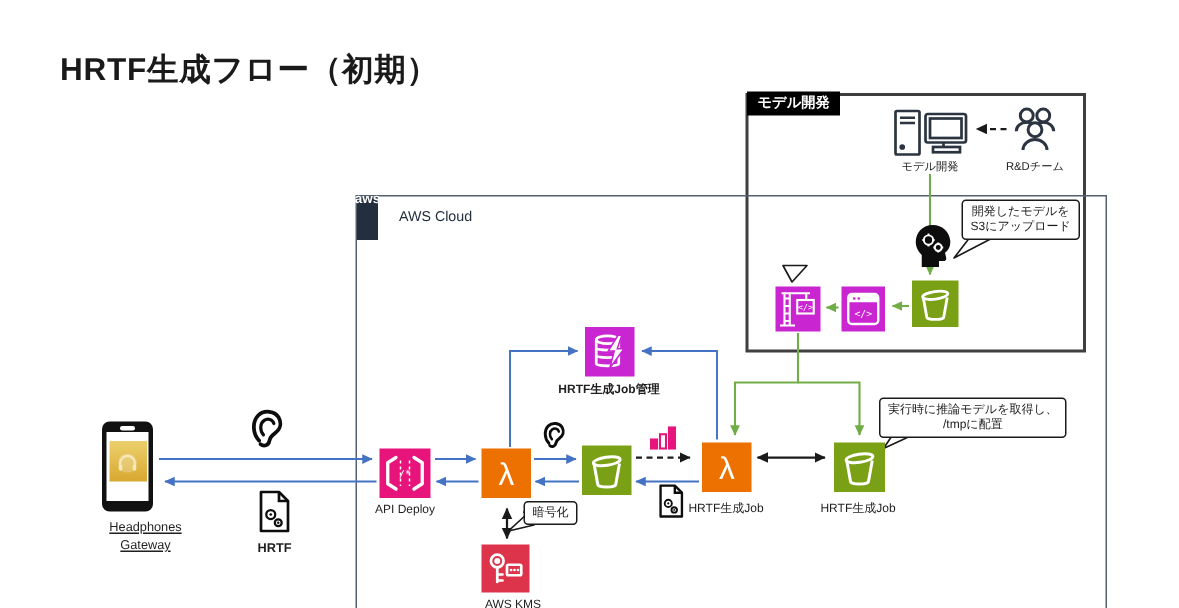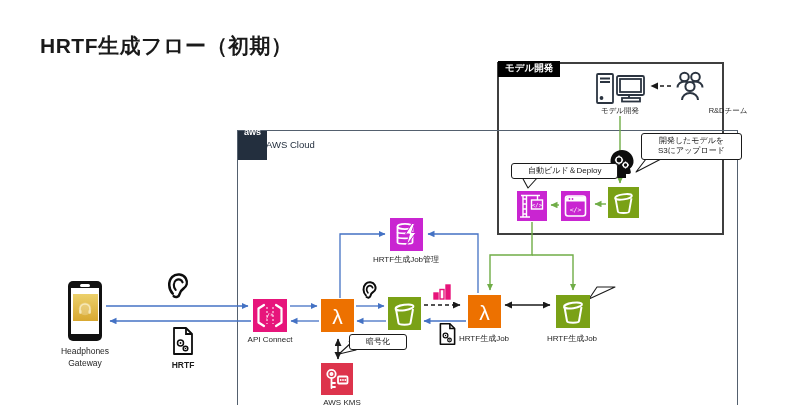--- a/index.html
+++ b/index.html
@@ -5,29 +5,29 @@
   html,body{margin:0;padding:0;background:#fff;}
   .stage{position:relative;width:786px;height:405px;background:#fff;overflow:hidden;
          font-family:"Liberation Sans","DejaVu Sans",sans-serif;color:#1a1a1a;margin-top:24px;}
   .title{position:absolute;left:40px;top:8px;font-size:21px;font-weight:800;letter-spacing:.5px;z-index:3;}
   .wires{position:absolute;left:0;top:0;z-index:1;pointer-events:none;}
   .box{position:absolute;background:transparent;z-index:0;}
   .mdbox{left:497px;top:38px;width:223px;height:169px;border:2px solid #3f3f3f;}
   .awsbox{left:237px;top:106px;width:499px;height:282px;border:1.4px solid #54606e;}
   .mdtag{position:absolute;left:498px;top:37px;background:#000;color:#fff;font-size:9.5px;font-weight:700;
          padding:1px 7px 2px;z-index:2;}
-  .awslogo{position:absolute;left:238px;top:107px;width:29px;height:29px;background:#232F3E;z-index:2;
+  .awslogo{position:absolute;left:238px;top:107px;width:14px;height:29px;background:#232F3E;z-index:2;
            display:flex;flex-direction:column;align-items:center;justify-content:center;gap:27px;}
   .awslogo span{color:#fff;font-size:9px;font-weight:700;line-height:1;}
   .awslabel{position:absolute;left:266px;top:115px;font-size:9.5px;color:#232F3E;z-index:2;}
   .svc{position:absolute;z-index:2;}
   .svc svg{display:block;width:100%;height:100%;}
   .lbl{position:absolute;font-size:8px;color:#1f1f1f;transform:translateX(-50%);white-space:nowrap;z-index:2;text-align:center;}
   .bubble{position:absolute;background:#fff;border:1.3px solid #1a1a1a;border-radius:3px;font-size:8px;
-          line-height:1.3;text-align:center;padding:2px 16px;white-space:nowrap;z-index:4;}
+          line-height:1.3;text-align:center;padding:2px 5px;white-space:nowrap;z-index:4;}
   .phone{position:absolute;left:68px;top:257px;width:34px;height:60px;background:#111;border-radius:5px;z-index:2;}
   .phone .slot{position:absolute;left:50%;top:2.5px;width:10px;height:3px;background:#fff;border-radius:2px;transform:translateX(-50%);}
   .phone .screen{position:absolute;left:3px;right:3px;top:7px;bottom:7px;background:#fff;}
   .phone .app{position:absolute;left:1.5px;right:1.5px;top:6px;height:27px;
               background:linear-gradient(#ecd06b,#d8a830);display:flex;align-items:center;justify-content:center;}
 </style>
 </head>
 <body>
 
 <div class="stage">
@@ -104,21 +104,21 @@
   <div class="svc" style="left:672px;top:46px;width:36px;height:33px;">
     <svg viewBox="0 0 36 33" fill="none" stroke="#2b3440" stroke-width="2">
       <circle cx="12.5" cy="7" r="4.3" fill="#fff"></circle>
         <circle cx="23.5" cy="7" r="4.3" fill="#fff"></circle>
       <path d="M5.5 17.5 a7 6 0 0 1 14 0"></path>
         <path d="M16.5 17.5 a7 6 0 0 1 14 0"></path>
       <circle cx="18" cy="16.5" r="4.6" fill="#fff"></circle>
       <path d="M10 30 a8 7 0 0 1 16 0" fill="#fff"></path>
     </svg>
   </div>
-  <div class="lbl" style="left:728px;top:82px;font-size:7.5px;">R&amp;Dチーム</div>
+  <div class="lbl" style="left:690px;top:82px;font-size:7.5px;">R&amp;Dチーム</div>
 
   <div class="svc" style="left:517px;top:167px;width:30px;height:30px;background:#C925D1;">
     <svg viewBox="0 0 30 30" fill="none" stroke="#fff" stroke-width="1.4">
       <path d="M6 4 V26 M9.5 4 V26 M6 8 H9.5 M6 13 H9.5 M6 18 H9.5 M6 23 H9.5"></path>
       <path d="M4 4.5 H23 M20.5 4.5 V9 M3 26 H13"></path>
       <rect x="14.5" y="9" width="11" height="9"></rect>
       <text x="20" y="15.8" font-size="5.5" fill="#fff" stroke="none" text-anchor="middle" font-family="DejaVu Sans Mono, monospace">&lt;/&gt;</text>
     </svg>
   </div>
   <div class="svc" style="left:561px;top:167px;width:29px;height:30px;background:#C925D1;">
@@ -150,33 +150,33 @@
   <div class="svc" style="left:390px;top:194px;width:33px;height:33px;background:#C925D1;">
     <svg viewBox="0 0 33 33">
       <g stroke="#fff" fill="none" stroke-width="1.8">
         <ellipse cx="15" cy="8.5" rx="7.5" ry="2.6"></ellipse>
         <path d="M7.5 8.5 V24.5 C7.5 26.3 22.5 26.3 22.5 24.5 V8.5"></path>
         <path d="M7.5 14 C7.5 15.8 22.5 15.8 22.5 14 M7.5 19 C7.5 20.8 22.5 20.8 22.5 19"></path>
       </g>
       <path d="M22 5.5 L15.5 16 H19.5 L16.5 27.5 L26 14.5 H21.5 L24.5 5.5 Z" fill="#fff" stroke="#C925D1" stroke-width="1"></path>
     </svg>
   </div>
-  <div class="lbl" style="left:406px;top:230px;">HRTF生成Job管理</div>
+  <div class="lbl" style="left:406px;top:230px;font-weight:bold;">HRTF生成Job管理</div>
 
   <div class="svc" style="left:253px;top:275px;width:34px;height:33px;background:#E7157B;">
     <svg viewBox="0 0 34 33">
       <g stroke="#fff" fill="none" stroke-width="2.2" stroke-linecap="round" stroke-linejoin="round">
         <path d="M11 6 L5.5 9.5 V23.5 L11 27"></path>
         <path d="M23 6 L28.5 9.5 V23.5 L23 27"></path>
       </g>
       <path d="M14 8 V25 M20 8 V25" stroke="#fff" stroke-width="1" stroke-dasharray="2 2"></path>
       <text x="17" y="19" font-size="6.5" fill="#fff" text-anchor="middle" font-family="DejaVu Sans Mono, monospace">/*</text>
     </svg>
   </div>
-  <div class="lbl" style="left:270px;top:311px;">API Connect</div>
+  <div class="lbl" style="left:270px;top:311px;">API Deploy</div>
 
   <div class="svc" style="left:321px;top:275px;width:33px;height:33px;background:#ED7100;">
     <svg viewBox="0 0 33 33">
         <text x="16.5" y="24.5" font-size="21" fill="#fff" text-anchor="middle" font-family="Liberation Sans, sans-serif">λ</text>
       </svg>
   </div>
   <div class="lbl" style="left:355px;top:311px;">API</div>
 
   <div class="svc" style="left:388px;top:273px;width:33px;height:33px;background:#7AA116;">
     <svg viewBox="0 0 33 33" fill="none" stroke="#fff" stroke-width="2">
@@ -221,21 +221,21 @@
       <div class="app">
         <svg width="20" height="18" viewBox="0 0 24 24" fill="none">
           <circle cx="12" cy="13" r="8.5" fill="rgba(255,255,255,0.22)"></circle>
           <path d="M5.5 16 v-3 a6.5 6.5 0 0 1 13 0 v3" stroke="#f6e8b8" stroke-width="2"></path>
           <rect x="4.2" y="14.5" width="3.2" height="5.2" rx="1.4" fill="#f6e8b8"></rect>
           <rect x="16.6" y="14.5" width="3.2" height="5.2" rx="1.4" fill="#f6e8b8"></rect>
         </svg>
       </div>
     </div>
   </div>
-  <div class="lbl" style="left:85px;top:322px;font-size:8.5px;line-height:1.4;">
+  <div class="lbl" style="left:97px;top:322px;font-size:8.5px;line-height:1.4;text-decoration:underline;">
     <div>Headphones</div>
     <div>Gateway</div>
   </div>
 
   <div class="svc" style="left:166px;top:247px;width:27px;height:31px;">
     <svg viewBox="0 0 28 32" fill="none" stroke="#0d0d0d" stroke-linecap="round">
       <path d="M7 23.5 C2.5 19 2 10.5 6.5 6 C10.5 2 18 3 20.5 7.5 C22.8 11.8 21.5 16 17.8 18.5 C15.3 20.2 14.5 21.5 14 24 C13.4 26.8 10.3 27.8 8 26" stroke-width="2.6"></path>
       <path d="M10 19.5 C7.3 16.5 7.5 11.5 10.5 9.5 C13 7.8 16.3 8.8 17.2 11.7" stroke-width="2.2"></path>
     </svg>
   </div>
@@ -272,24 +272,25 @@
       <path d="M15 2 V8 H21" fill="none" stroke="#0d0d0d" stroke-width="2"></path>
       <g stroke="#0d0d0d" fill="none" stroke-width="1.6">
         <circle cx="9.5" cy="17" r="3"></circle>
           <circle cx="14.5" cy="22.5" r="2.3"></circle>
       </g>
       <circle cx="9.5" cy="17" r="0.9" fill="#0d0d0d"></circle>
         <circle cx="14.5" cy="22.5" r="0.8" fill="#0d0d0d"></circle>
     </svg>
   </div>
 
-  <div class="bubble" style="left:511px;top:139px;">
-    <span>自動ビルド＆Deploy</span>
-  </div>
   <div class="bubble" style="left:641px;top:109px;">
     <div>開発したモデルを</div>
     <div>S3にアップロード</div>
   </div>
+  <div class="bubble" style="left:586px;top:241px;">
+    <div>実行時に推論モデルを取得し、</div>
+    <div>/tmpに配置</div>
+  </div>
   <div class="bubble" style="left:349px;top:310px;font-family:Liberation Serif, serif;">
     <span>暗号化</span>
   </div>
 
 </div>
 
 </body></html>

